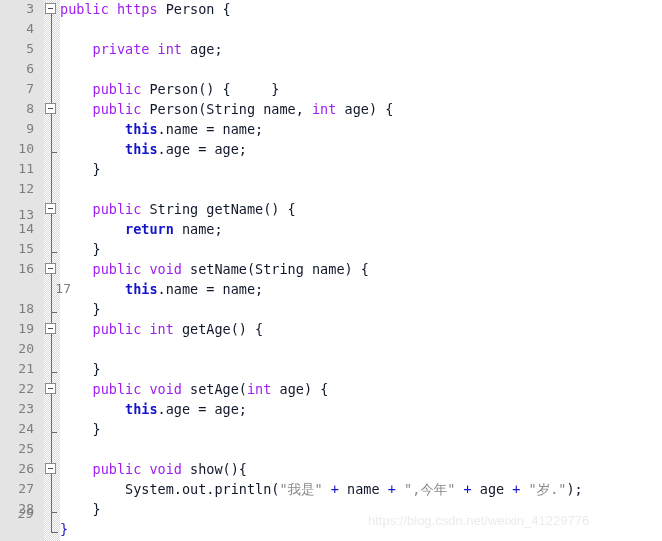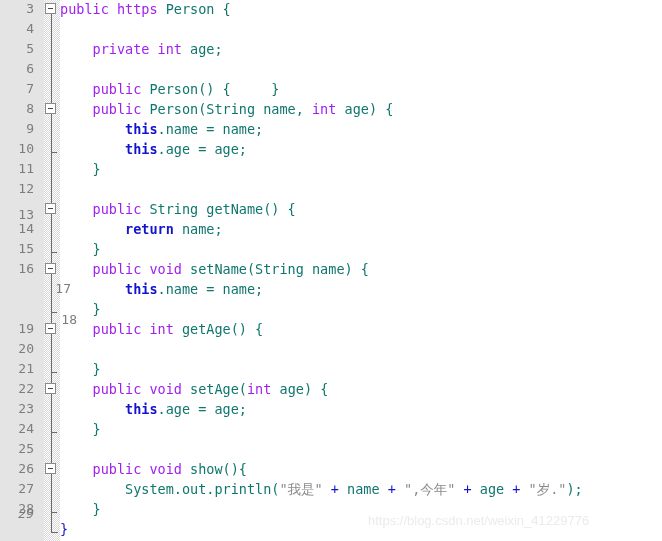--- a/index.html
+++ b/index.html
@@ -114,21 +114,21 @@
     height: 20px;
     line-height: 20px;
     font-size: 13.5px;
     white-space: pre;
     color: #000000;
     font-family: "DejaVu Sans Mono", "Liberation Mono", monospace;
   }
 
   .tok-keyword { color: #7f0055; color: #a020f0; }
   .tok-control { color: #1414cc; font-weight: bold; }
-  .tok-plain   { color: #0f766e; }
+  .tok-plain   { color: #0f172a; }
   .tok-string  { color: #8a8a8a; }
   .tok-op      { color: #1414cc; }
   .tok-brace-blue { color: #1414cc; }
 
   
   .watermark {
     position: absolute;
     font-size: 13px;
     color: #ebebeb;
     font-family: "Liberation Sans", sans-serif;
@@ -152,21 +152,21 @@
       <div class="line-no" style="top: 99px;">8</div>
       <div class="line-no" style="top: 119px;">9</div>
       <div class="line-no" style="top: 139px;">10</div>
       <div class="line-no" style="top: 159px;">11</div>
       <div class="line-no" style="top: 179px;">12</div>
       <div class="line-no" style="top: 193px; margin-top: 12px;">13</div>
       <div class="line-no" style="top: 219px;">14</div>
       <div class="line-no" style="top: 239px;">15</div>
       <div class="line-no" style="top: 259px;">16</div>
       <div class="line-no" style="top: 279px; margin-left: 37px;">17</div>
-      <div class="line-no" style="top: 310px; padding-left: 43px;">18</div>
+      <div class="line-no" style="top: 299px;">18</div>
       <div class="line-no" style="top: 319px;">19</div>
       <div class="line-no" style="top: 339px;">20</div>
       <div class="line-no" style="top: 359px;">21</div>
       <div class="line-no" style="top: 379px;">22</div>
       <div class="line-no" style="top: 399px;">23</div>
       <div class="line-no" style="top: 419px;">24</div>
       <div class="line-no" style="top: 439px;">25</div>
       <div class="line-no" style="top: 459px;">26</div>
       <div class="line-no" style="top: 479px;">27</div>
       <div class="line-no" style="top: 499px;">28</div>

